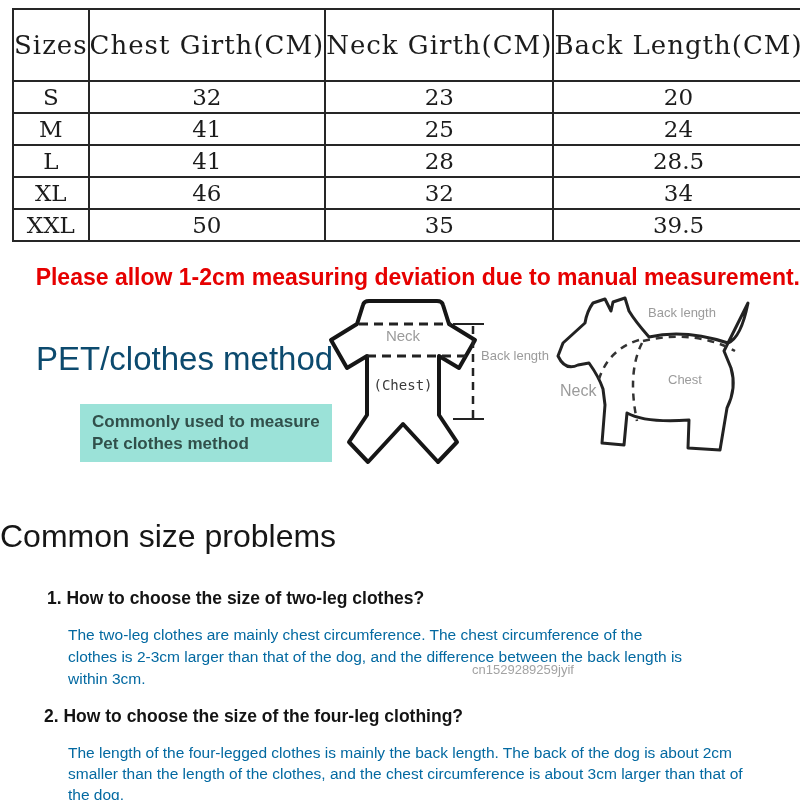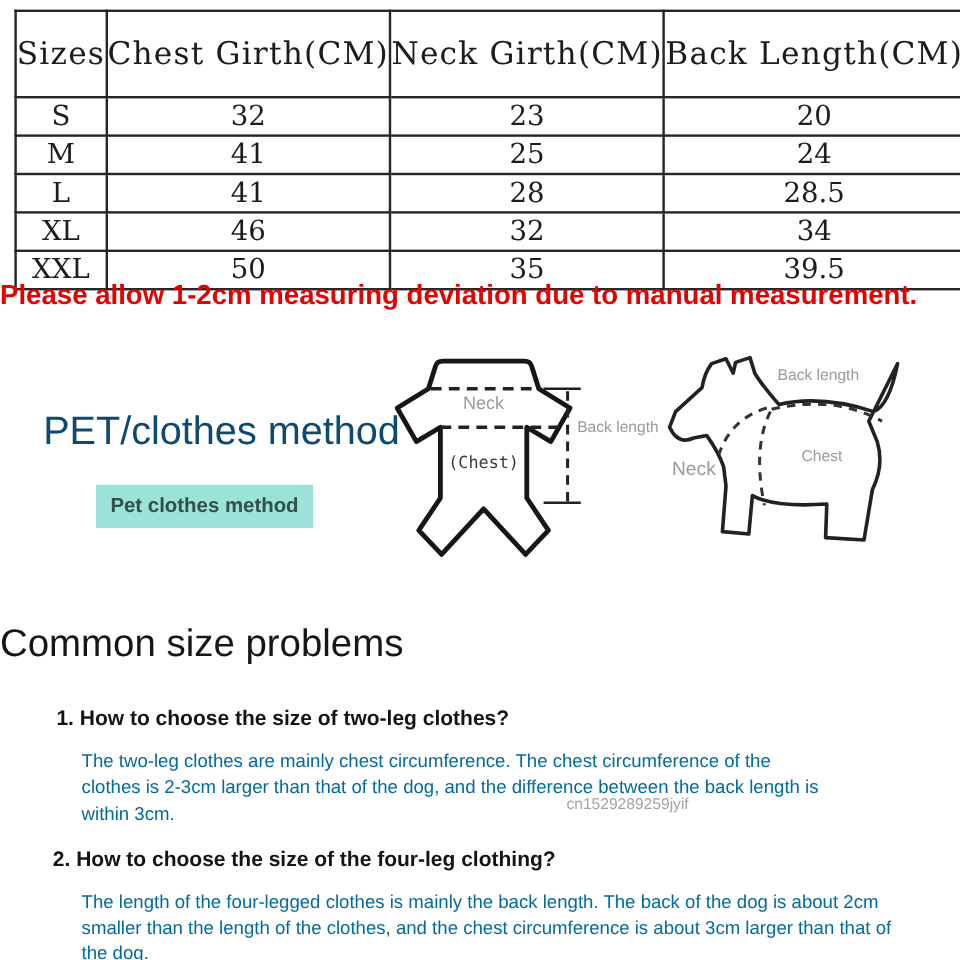--- a/index.html
+++ b/index.html
@@ -8,21 +8,21 @@
 
   
   .size-table{position:absolute;left:12px;top:8px;width:774px;border-collapse:collapse;
               font-family:"DejaVu Serif","Liberation Serif",serif;color:#1c1c1c;}
   .size-table th,.size-table td{border:2px solid #262626;text-align:center;padding:0;
               white-space:nowrap;}
   .size-table th{height:70px;font-size:26px;font-weight:400;letter-spacing:1px;}
   .size-table td{height:30px;font-size:23px;}
 
   
-  .notice{position:absolute;left:0;top:232px;width:800px;text-align:left;
+  .notice{position:absolute;left:0;top:264px;width:800px;text-align:right;
           color:#e60000;font-size:23px;font-weight:bold;white-space:nowrap;}
 
   
   .pet-title{position:absolute;left:36px;top:340px;font-size:33px;color:#0c4a6e;}
   .highlight{position:absolute;left:80px;top:404px;display:inline-block;
              background:#9be2d8;padding:7px 12px;}
   .highlight div{font-size:17px;font-weight:bold;color:#31504b;line-height:1.3;
                  white-space:nowrap;}
   svg{position:absolute;overflow:visible;}
   .diagram-label{fill:#9b9b9b;font-family:"Liberation Sans",sans-serif;}
@@ -92,20 +92,21 @@
         <td>39.5</td>
       </tr>
     </tbody>
   </table>
 
   <div class="notice">Please allow 1-2cm measuring deviation due to manual measurement.</div>
 
   <div class="pet-title">PET/clothes method</div>
 
   <div class="highlight">
+    <div>Commonly used to measure</div>
     <div>Pet clothes method</div>
   </div>
 
   <svg style="left:323px;top:293px;" width="235" height="185" viewBox="0 0 235 185">
     <path d="M46,8 L114,8 Q119,8 120,12 L126,31 L152,47 L136,75 L116,63 L116,122
              L134,149 L115,169 L80,131 L45,169 L26,149 L44,122 L44,63 L24,75
              L8,47 L34,31 L40,12 Q41,8 46,8 Z" fill="#ffffff" stroke="#161616" stroke-width="4" stroke-linejoin="round"></path>
     <line x1="36" y1="31" x2="128" y2="31" stroke="#222" stroke-width="3" stroke-dasharray="9 6"></line>
     <line x1="44" y1="63" x2="150" y2="63" stroke="#222" stroke-width="3" stroke-dasharray="9 6"></line>
     <line x1="150" y1="33" x2="150" y2="126" stroke="#222" stroke-width="2.5" stroke-dasharray="8 6"></line>

